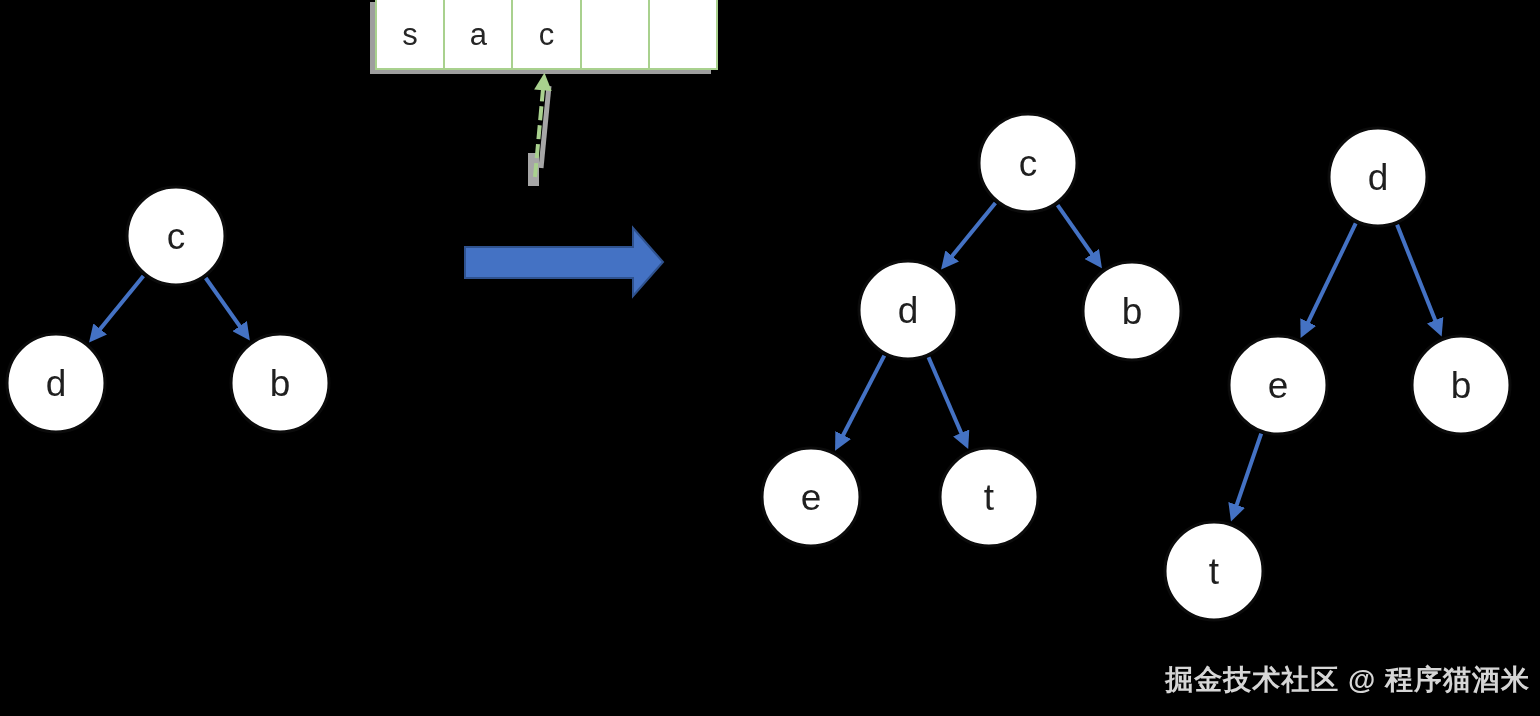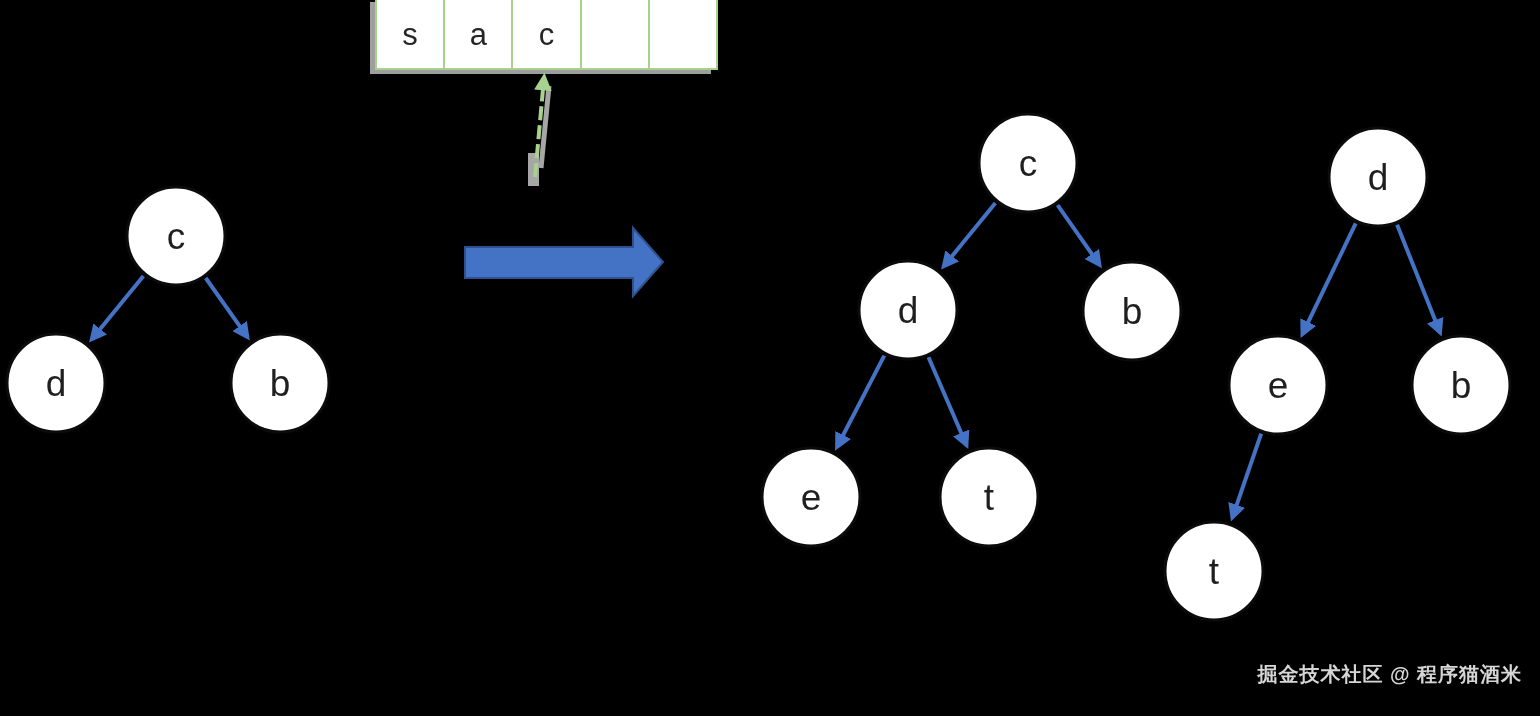--- a/index.html
+++ b/index.html
@@ -64,23 +64,23 @@
   .edge-layer {
     position: absolute;
     left: 0;
     top: 0;
     z-index: 2;
   }
 
   
   .watermark {
     position: absolute;
-    right: 18px;
+    right: 10px;
     top: 661px;
-    font-size: 20px;
+    font-size: 28px;
     font-weight: 700;
     letter-spacing: 1px;
     color: #d6d6d6;
     z-index: 4;
   }
 </style>
 </head>
 <body>
 
 <div class="stage">

